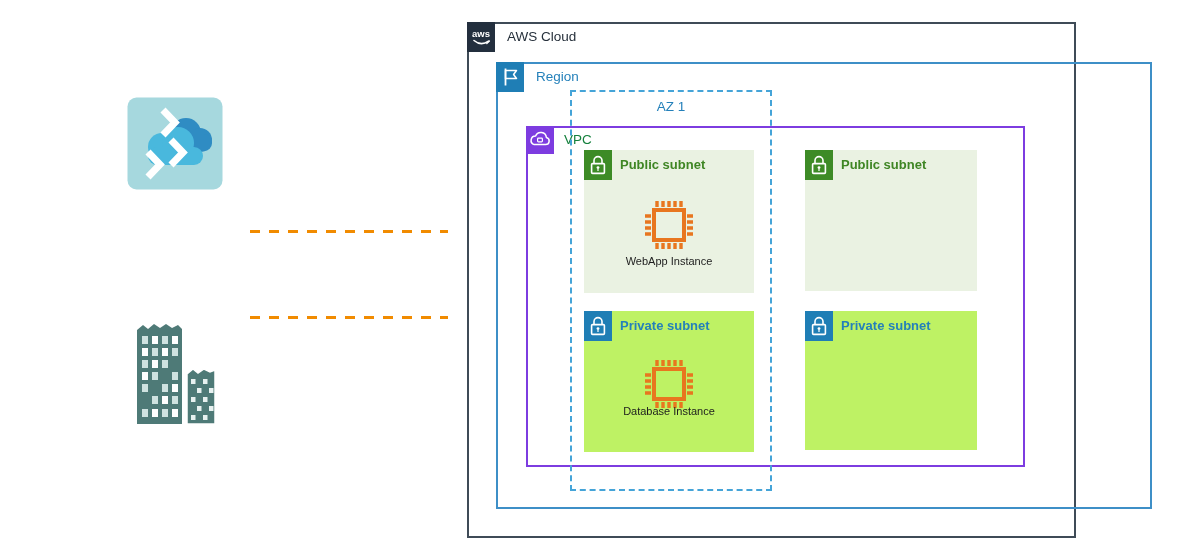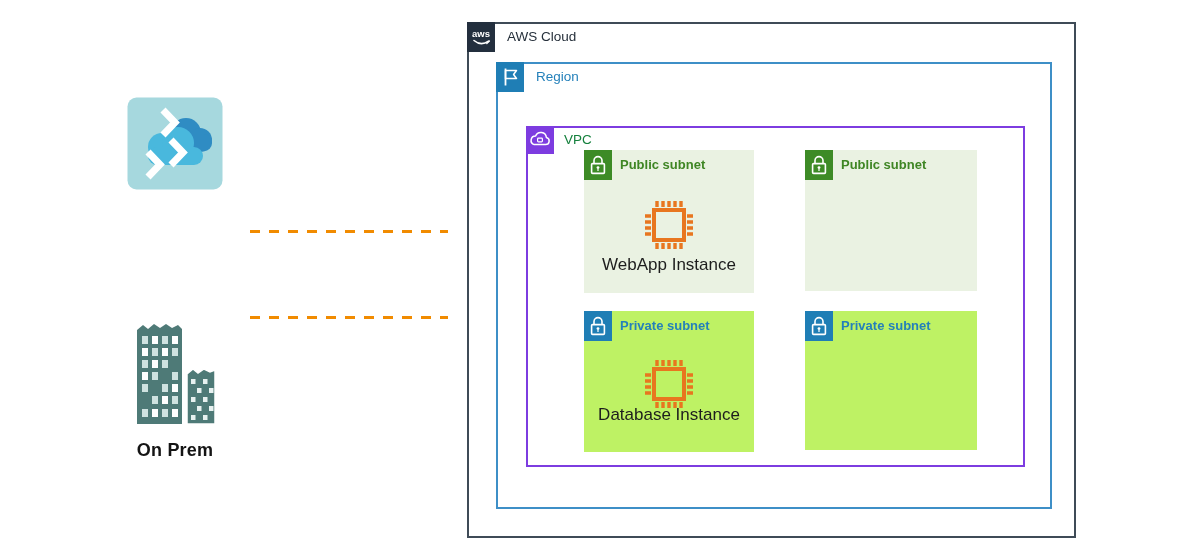--- a/index.html
+++ b/index.html
@@ -6,21 +6,21 @@
   .canvas{position:relative;width:1200px;height:559px;background:#ffffff;overflow:hidden;}
   .abs{position:absolute;}
   *{box-sizing:border-box;}
 
   
   .ext-label{position:absolute;width:140px;text-align:center;font-size:18px;font-weight:bold;color:#141414;letter-spacing:.2px;}
   .connector{position:absolute;height:3px;background:repeating-linear-gradient(90deg,#f18b00 0 10px,transparent 10px 19px);}
 
   
   .aws-box{position:absolute;left:467px;top:22px;width:609px;height:516px;border:2px solid #3f4b57;background:#fff;}
-  .region-box{position:absolute;left:27px;top:38px;width:556px;height:447px;border:2px solid #3e8fc7;}
+  .region-box{position:absolute;left:27px;top:38px;width:656px;height:447px;border:2px solid #3e8fc7;}
   .az-box{position:absolute;width:202px;height:401px;border:2px dashed #45a4d8;z-index:3;pointer-events:none;}
   .az-box .az-label{margin-top:7px;text-align:center;font-size:13.5px;color:#2480ba;}
   .vpc-box{position:absolute;left:28px;top:62px;width:499px;height:341px;border:2px solid #7d3ce0;z-index:2;}
 
   
   .hdr-icon{position:absolute;left:-2px;top:-2px;width:28px;height:30px;display:flex;align-items:center;justify-content:center;}
   .hdr-label{position:absolute;left:38px;top:-2px;height:30px;line-height:30px;font-size:13.5px;white-space:nowrap;}
   .aws-navy{background:#232f3e;}
   .blue-bg{background:#1f7eb5;}
   .purple-bg{background:#7d3ce0;}
@@ -30,21 +30,21 @@
   .lbl-purple{color:#15803d;}
   .lbl-green{color:#3f8624;}
 
   
   .subnet{position:absolute;width:170px;}
   .subnet.public{background:#eaf2e2;}
   .subnet.private{background:#bef264;}
   .subnet .hdr-icon{left:0;top:0;}
   .subnet .hdr-label{left:36px;top:0;font-size:13px;font-weight:bold;}
   .chip{position:absolute;left:50%;transform:translateX(-50%);width:58px;height:58px;}
-  .instance-label{position:absolute;left:0;top:105px;width:100%;text-align:center;font-size:17px;color:#1d1d1d;}
+  .instance-label{position:absolute;left:0;top:105px;width:100%;text-align:center;font-size:11px;color:#1d1d1d;}
 </style>
 </head>
 <body>
 
 <div class="canvas">
 
   <div class="abs" style="left:127px;top:97px;width:96px;height:93px;">
     <span>
       <svg width="96" height="93" viewBox="0 0 96 93">
         <rect x="0.5" y="0.5" width="95" height="92" rx="9" fill="#a6d8de"></rect>
@@ -108,21 +108,20 @@
           <rect x="58" y="81" width="4.5" height="5"></rect>
             <rect x="70" y="81" width="4.5" height="5"></rect>
           <rect x="64" y="90" width="4.5" height="5"></rect>
             <rect x="76" y="90" width="4.5" height="5"></rect>
           <rect x="58" y="99" width="4.5" height="5"></rect>
             <rect x="70" y="99" width="4.5" height="5"></rect>
         </g>
       </svg>
     </span>
   </div>
-  <div class="ext-label" style="left:105px;top:440px;">On Prem</div>
 
   <div class="connector" style="left:250px;top:230px;width:198px;"></div>
   <div class="connector" style="left:250px;top:316px;width:198px;"></div>
 
   <div class="aws-box">
     <span class="hdr-icon aws-navy">
       <svg width="28" height="30" viewBox="0 0 28 30">
         <text x="14" y="14.5" text-anchor="middle" font-size="9.5" font-weight="bold" fill="#ffffff" font-family="Liberation Sans, sans-serif">aws</text>
         <path d="M7 18.5 Q14 24.5 21.5 19.2" stroke="#ffffff" stroke-width="1.6" fill="none" stroke-linecap="round"></path>
         <path d="M19.8 21.6 L22.4 19.0" stroke="#ffffff" stroke-width="1.4" stroke-linecap="round"></path>
@@ -132,20 +131,23 @@
 
     <div class="region-box">
       <span class="hdr-icon blue-bg">
         <svg width="28" height="30" viewBox="0 0 28 30">
           <path d="M9.5 6.5 V23.5" stroke="#ffffff" stroke-width="1.8"></path>
           <path d="M9.5 8.5 H20.5 L17.6 12.5 L20.5 16.5 H9.5 Z" stroke="#ffffff" stroke-width="1.5" fill="none" stroke-linejoin="round"></path>
         </svg>
       </span>
       <span class="hdr-label lbl-blue">Region</span>
 
+      <div class="az-box" style="left:72px;top:26px;">
+        <div class="az-label">AZ 1</div>
+      </div>
 
 
       <div class="vpc-box">
         <span class="hdr-icon purple-bg" style="height:28px;">
           <svg width="28" height="28" viewBox="0 0 28 28">
             <path d="M8.2 18.6 H19.6 A3.6 3.6 0 0 0 20.4 11.5 A5.6 5.6 0 0 0 9.6 10 A4.4 4.4 0 0 0 8.2 18.6 Z" stroke="#ffffff" stroke-width="1.5" fill="none" stroke-linejoin="round"></path>
             <rect x="11.6" y="12.2" width="4.8" height="3.6" rx="0.8" stroke="#ffffff" stroke-width="1.2" fill="none"></rect>
           </svg>
         </span>
         <span class="hdr-label lbl-purple" style="left:36px;height:28px;line-height:28px;">VPC</span>

